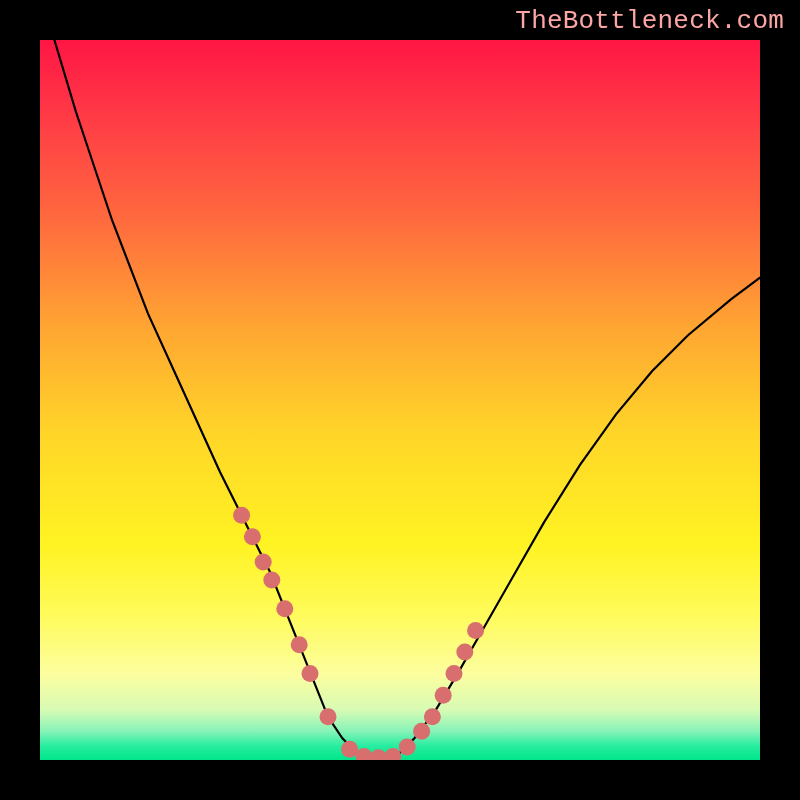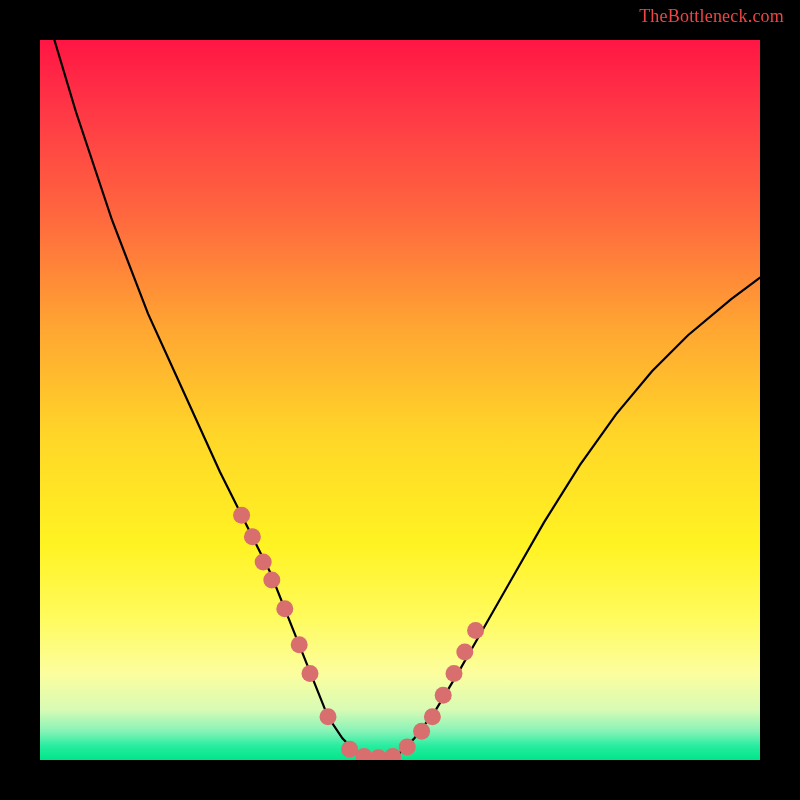--- a/index.html
+++ b/index.html
@@ -28,24 +28,24 @@
       #d8fbb4 93%,
       #87f3b8 96%,
       #28eda0 98%,
       #00e68a 100%
     );
   }
   .watermark {
     position: absolute;
     top: 6px;
     right: 16px;
-    font-family: Liberation Serif, serif;
-    font-size: 18px;
+    font-family: Liberation Mono, monospace;
+    font-size: 26px;
     font-weight: 500;
-    color: #ef4444;
+    color: #fca5a5;
     letter-spacing: 0.2px;
   }
   svg.overlay {
     position: absolute;
     left: 0; top: 0;
     width: 720px; height: 720px;
     pointer-events: none;
   }
 </style>
 </head>

